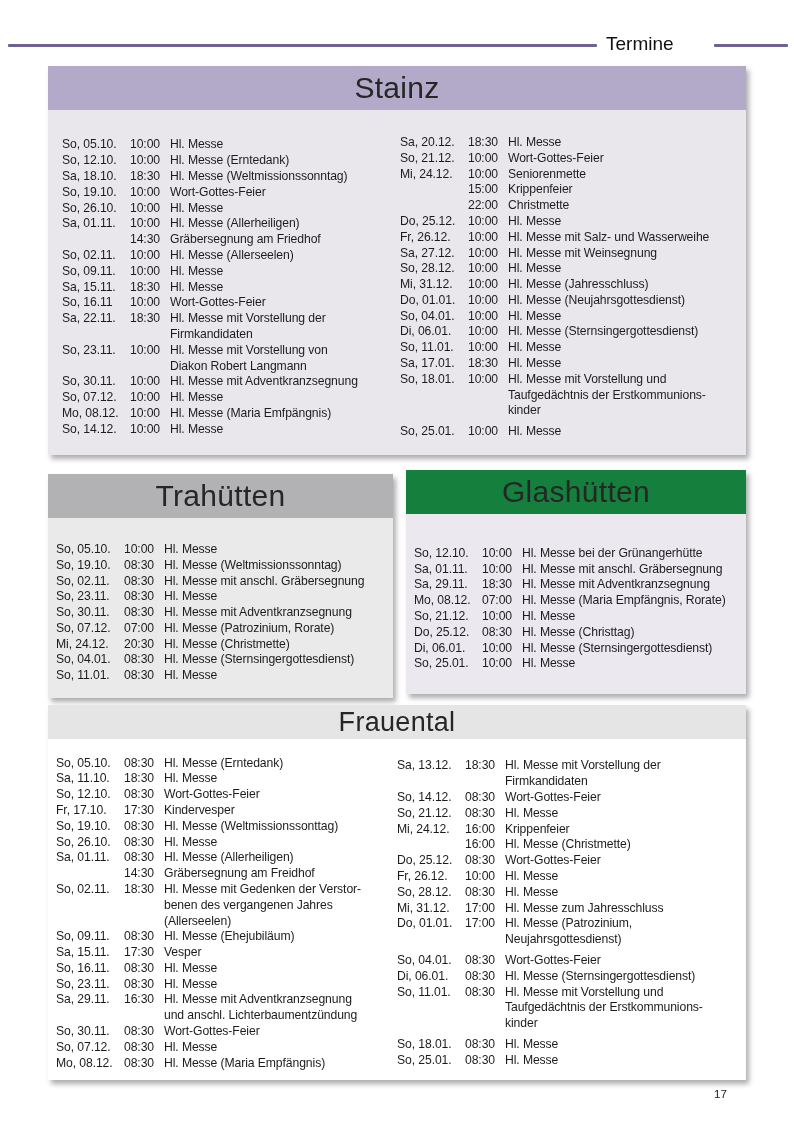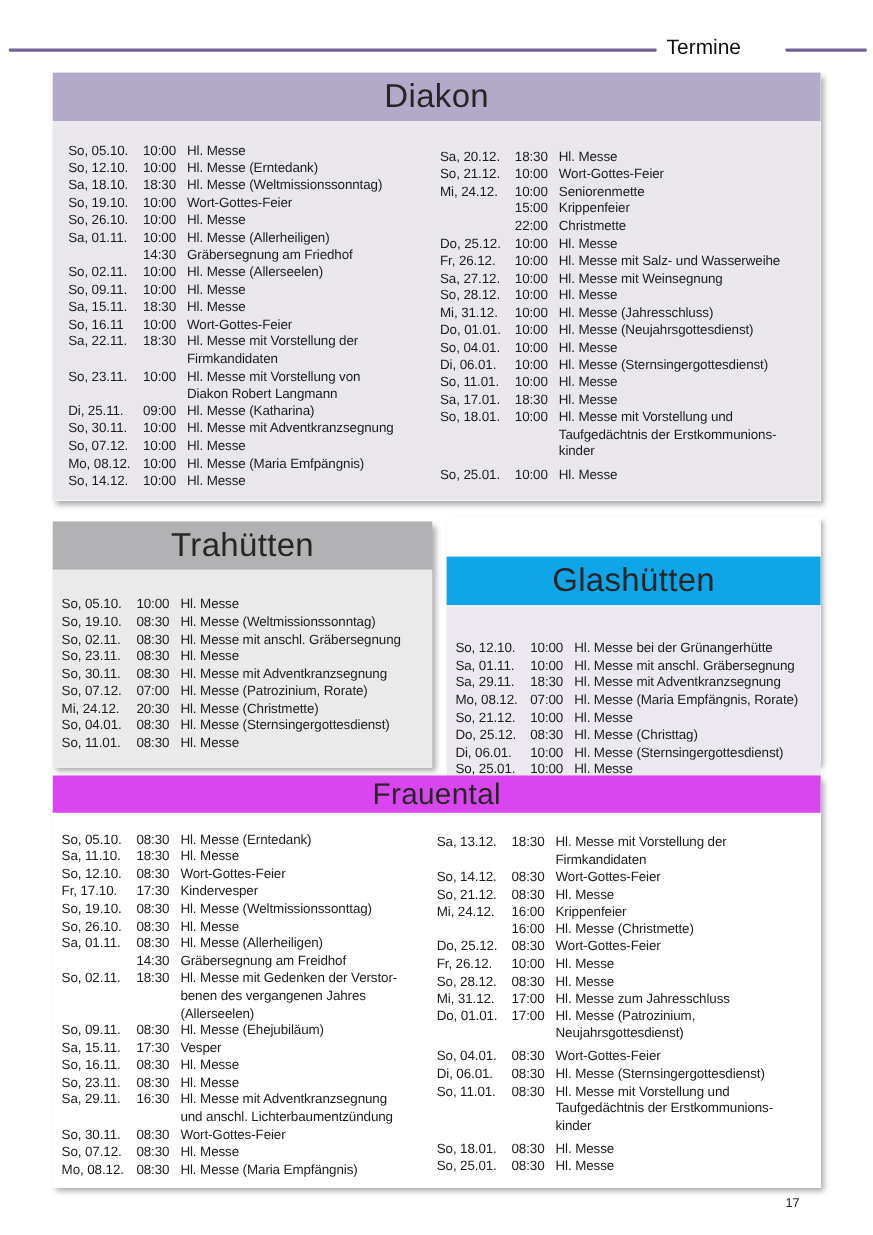--- a/index.html
+++ b/index.html
@@ -48,21 +48,21 @@
 <body>
 
 <div class="page">
 
   <span class="rule rule-left"></span>
   <span class="top-title">Termine</span>
   <span class="rule rule-right"></span>
 
   <section class="box" id="sec-0">
     <div class="box-header" style="background: rgb(179, 169, 200);">
-      <h2>Diakon</h2>
+      <h2>Stainz</h2>
     </div>
     <div class="box-body" style="background: rgb(233, 231, 236);">
       <div class="col">
           <div class="row">
             <span class="c-date">So, 05.10.</span>
             <span class="c-time">10:00</span>
             <span class="c-text">Hl. Messe</span>
           </div>
           <div class="row">
             <span class="c-date">So, 12.10.</span>
@@ -120,25 +120,20 @@
             <span class="c-text">Hl. Messe mit Vorstellung der
 Firmkandidaten</span>
           </div>
           <div class="row">
             <span class="c-date">So, 23.11.</span>
             <span class="c-time">10:00</span>
             <span class="c-text">Hl. Messe mit Vorstellung von
 Diakon Robert Langmann</span>
           </div>
           <div class="row">
-            <span class="c-date">Di, 25.11.</span>
-            <span class="c-time">09:00</span>
-            <span class="c-text">Hl. Messe (Katharina)</span>
-          </div>
-          <div class="row">
             <span class="c-date">So, 30.11.</span>
             <span class="c-time">10:00</span>
             <span class="c-text">Hl. Messe mit Adventkranzsegnung</span>
           </div>
           <div class="row">
             <span class="c-date">So, 07.12.</span>
             <span class="c-time">10:00</span>
             <span class="c-text">Hl. Messe</span>
           </div>
           <div class="row">
@@ -293,21 +288,21 @@
           <div class="row">
             <span class="c-date">So, 11.01.</span>
             <span class="c-time">08:30</span>
             <span class="c-text">Hl. Messe</span>
           </div>
         </div>
     </div>
   </section>
 
   <section class="box" id="sec-2">
-    <div class="box-header" style="background: #0ea5e9; margin-top: 36px;">
+    <div class="box-header" style="background: #15803d;">
       <h2>Glashütten</h2>
     </div>
     <div class="box-body" style="background: rgb(235, 232, 240);">
       <div class="col">
           <div class="row">
             <span class="c-date">So, 12.10.</span>
             <span class="c-time">10:00</span>
             <span class="c-text">Hl. Messe bei der Grünangerhütte</span>
           </div>
           <div class="row">
@@ -343,21 +338,21 @@
           <div class="row">
             <span class="c-date">So, 25.01.</span>
             <span class="c-time">10:00</span>
             <span class="c-text">Hl. Messe</span>
           </div>
         </div>
     </div>
   </section>
 
   <section class="box" id="sec-3">
-    <div class="box-header" style="background: #d946ef;">
+    <div class="box-header" style="background: #e5e5e5;">
       <h2>Frauental</h2>
     </div>
     <div class="box-body" style="background: rgb(255, 255, 255);">
       <div class="col">
           <div class="row">
             <span class="c-date">So, 05.10.</span>
             <span class="c-time">08:30</span>
             <span class="c-text">Hl. Messe (Erntedank)</span>
           </div>
           <div class="row">

